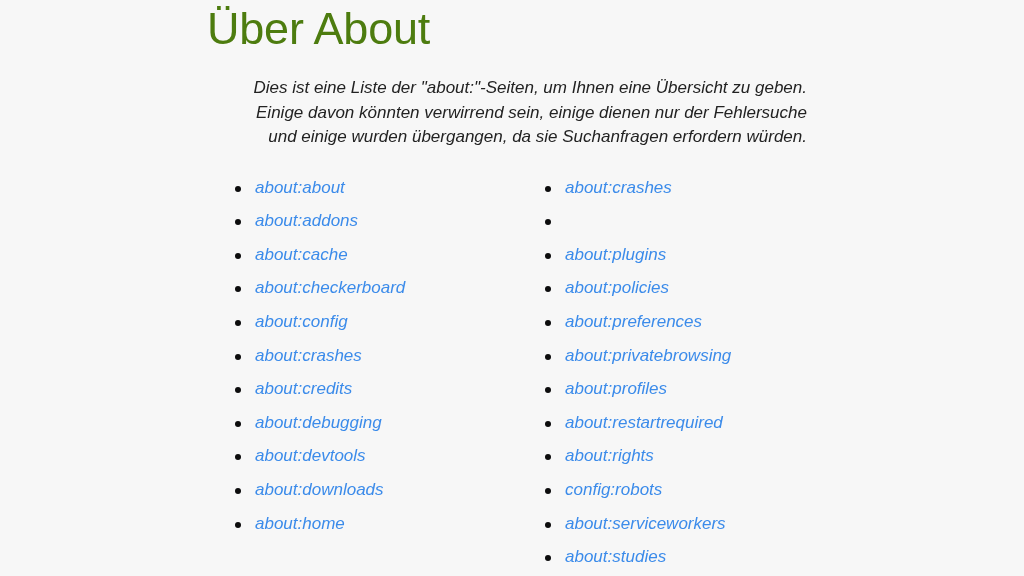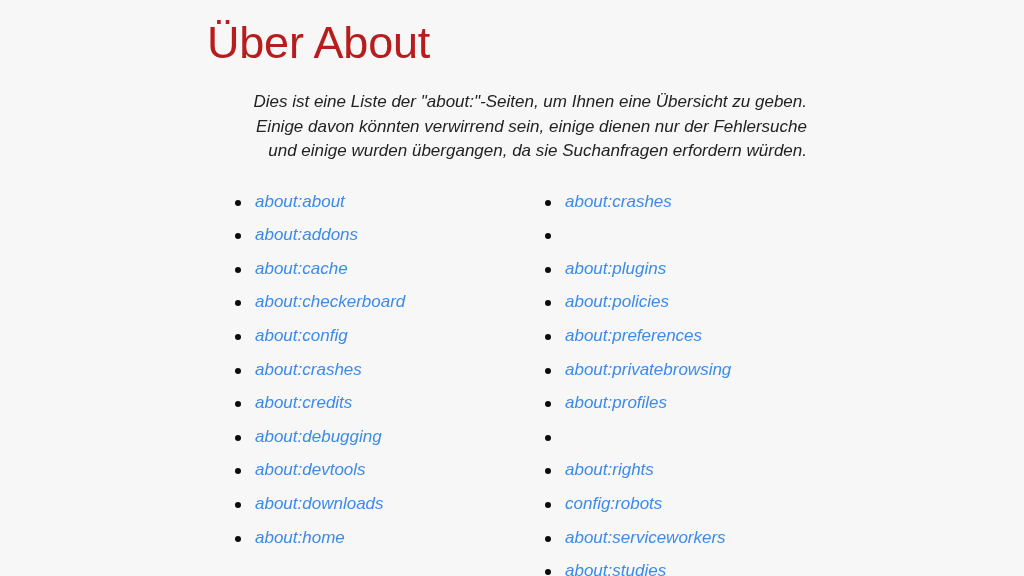--- a/index.html
+++ b/index.html
@@ -20,26 +20,26 @@
   .page {
     position: relative;
     width: 1024px;
     height: 576px;
     box-sizing: border-box;
     padding: 0 0 0 207px;
   }
 
   .page-title {
     margin: 0;
-    padding-top: 16px;
+    padding-top: 2px;
     font-size: 45px;
     font-weight: 300;
     line-height: 1.18;
     letter-spacing: -0.2px;
-    color: #b91c1c;
+    color: #4d7c0f;
     white-space: nowrap;
   }
 
   .intro {
     margin: 21px 0 0 0;
     font-size: 17px;
     font-style: italic;
     font-weight: 400;
     line-height: 24.5px;
     color: #222222;
@@ -183,20 +183,21 @@
       <li class="about-item">
         <span class="bullet"></span>
         <a class="about-link">about:privatebrowsing</a>
       </li>
       <li class="about-item">
         <span class="bullet"></span>
         <a class="about-link">about:profiles</a>
       </li>
       <li class="about-item">
         <span class="bullet"></span>
+        <a class="about-link">about:restartrequired</a>
       </li>
       <li class="about-item">
         <span class="bullet"></span>
         <a class="about-link">about:rights</a>
       </li>
       <li class="about-item">
         <span class="bullet"></span>
         <a class="about-link">config:robots</a>
       </li>
       <li class="about-item">

